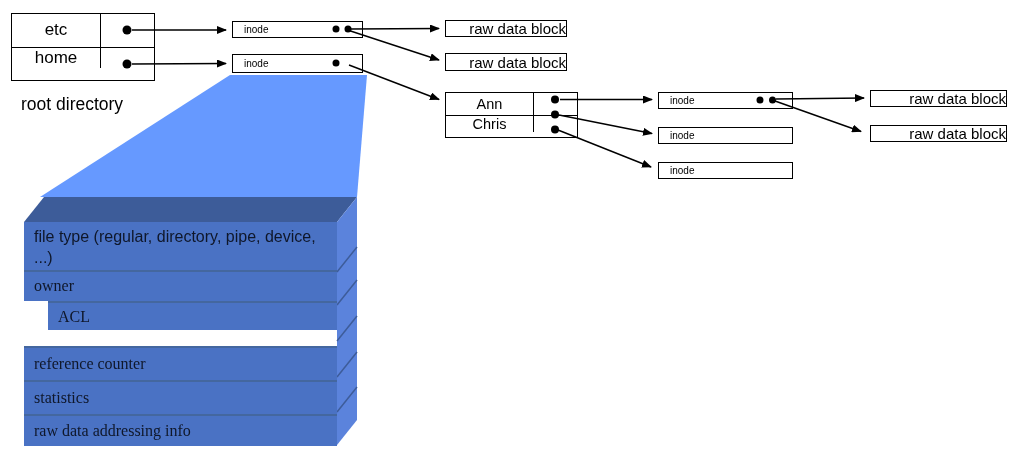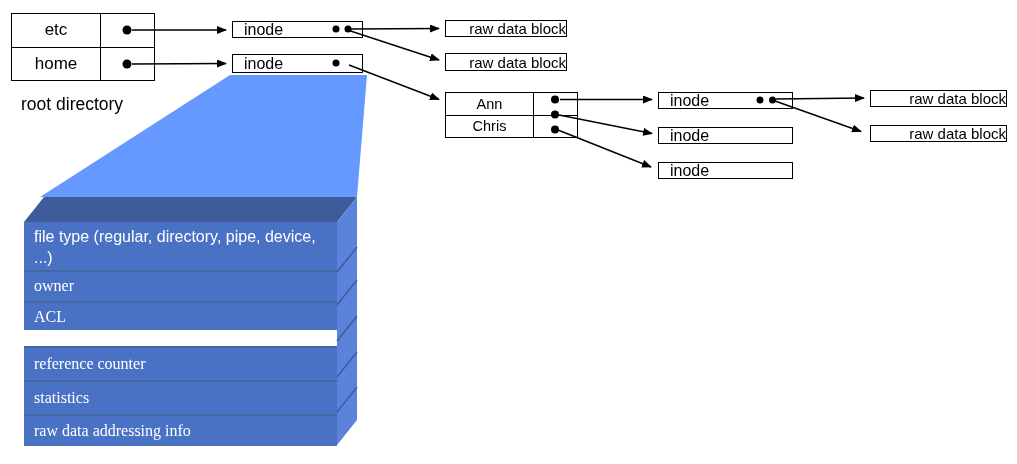--- a/index.html
+++ b/index.html
@@ -4,36 +4,36 @@
 <style>
   html,body{margin:0;padding:0;background:#fff;}
   #stage{position:relative;width:1017px;height:464px;background:#ffffff;overflow:hidden;
          font-family:"Liberation Sans","DejaVu Sans",sans-serif;color:#000;}
   #shapes,#lines{position:absolute;left:0;top:0;width:1017px;height:464px;}
   #shapes{z-index:0;}
   #lines{z-index:3;pointer-events:none;}
   .abs{position:absolute;box-sizing:border-box;}
   
   .wbox{background:#fff;border:1.6px solid #000;display:flex;align-items:center;z-index:1;}
-  .inode-box{padding-left:11px;font-size:16px;line-height:13px;}
+  .inode-box{padding-left:11px;font-size:10px;line-height:13px;}
   .rdb{justify-content:flex-end;font-size:15px;line-height:13px;}
   
   .tbl{background:#fff;border:1.6px solid #000;z-index:1;display:flex;flex-direction:column;}
   .trow{display:flex;flex:1;}
-  .trow + .trow{border-top:1.6px solid #000;}
+  .trow + .trow{border-top:1.6px solid #000;flex-direction:column;}
   .cell-name{display:flex;align-items:center;justify-content:center;border-right:1.6px solid #000;}
   .cell-ptr{flex:1;}
   #root-table{left:11px;top:13px;width:144px;height:68px;font-size:17px;}
   #root-table .cell-name{width:88px;}
   #home-dir-table{left:445px;top:92px;width:133px;height:46px;font-size:14.5px;}
   #home-dir-table .cell-name{width:87px;}
   #root-label{left:21px;top:94px;font-size:17.5px;z-index:1;}
   
   #inode-fields{left:24px;top:222px;width:313px;height:224px;z-index:1;
-                display:flex;flex-direction:column;color:#ffffff;font-size:16px;}
+                display:flex;flex-direction:column;color:#0f172a;font-size:16px;}
   .frow{background:#4A72C4;padding-left:10px;display:flex;align-items:center;box-sizing:border-box;}
   .frow + .frow{border-top:2px solid #44679F;font-family:Liberation Serif, serif;}
   .frow.first{align-items:flex-start;padding-top:4px;line-height:21px;padding-right:14px;}
 </style>
 </head>
 <body>
 
 <div id="stage">
 
   <svg id="shapes">
@@ -97,21 +97,21 @@
     </div>
     <div class="trow">
       <div class="cell-name">Chris</div>
       <div class="cell-ptr"></div>
     </div>
   </div>
 
   <div id="inode-fields" class="abs">
     <div class="frow first" style="height:50px;">file type (regular, directory, pipe, device, ...)</div>
     <div class="frow" style="height:33px;">owner</div>
-    <div class="frow" style="height:30px;">ACL</div>
+    <div class="frow" style="height:30px;margin-left:24px;">ACL</div>
     <div class="frow" style="height:36px;margin-top:16px;">reference counter</div>
     <div class="frow" style="height:35px;">statistics</div>
     <div class="frow" style="height:34px;">raw data addressing info</div>
   </div>
 
   <svg id="lines">
     <defs>
       <marker id="arr" viewBox="0 0 10 8" markerWidth="10" markerHeight="8" refX="9" refY="4" orient="auto" markerUnits="userSpaceOnUse">
         <path d="M0,0 L10,4 L0,8 z" fill="#000"></path>
       </marker>

